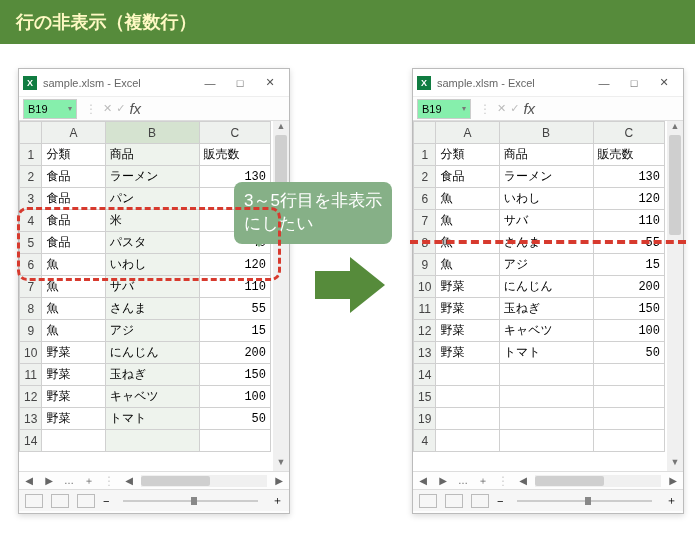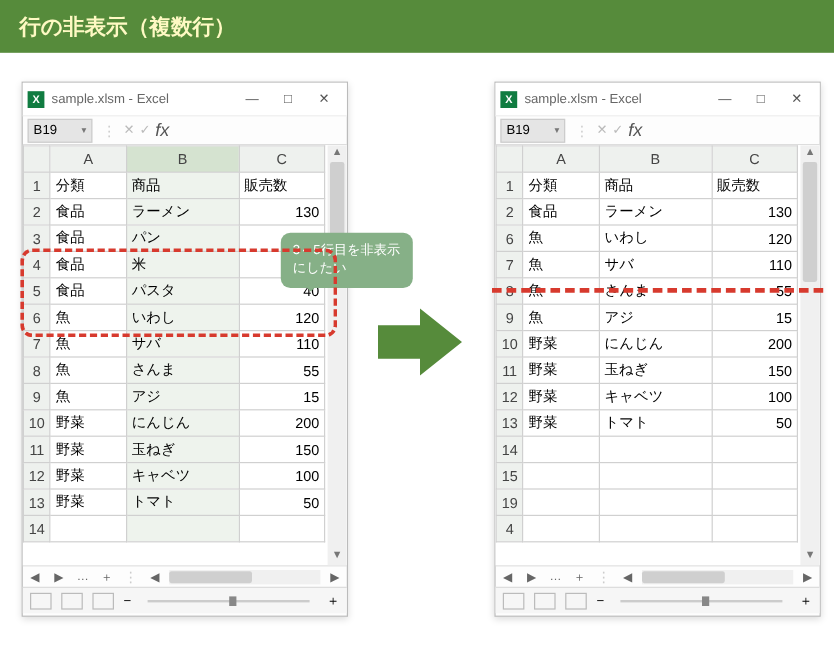--- a/index.html
+++ b/index.html
@@ -8,51 +8,51 @@
   .stage { position: absolute; left: 0; top: 60px; width: 695px; height: 470px; }
   .excel-win { position: absolute; width: 272px; height: 446px; background: #fdfdfd; border: 1px solid #bbb; box-shadow: 0 2px 6px rgba(0,0,0,0.15); }
   .win-left { left: 18px; top: 8px; }
   .win-right { left: 412px; top: 8px; }
   .titlebar { height: 28px; display: flex; align-items: center; padding: 0 4px; font-size: 11px; background: #fff; border-bottom: 1px solid #eee; }
   .titlebar .exlogo { width: 14px; height: 14px; background: #107c41; display: inline-flex; align-items: center; justify-content: center; color: #fff; font-size: 9px; font-weight: bold; margin-right: 6px; }
   .titlebar .ttl { color: #666; flex: 1; white-space: nowrap; overflow: hidden; }
   .titlebar .winbtns { display: flex; gap: 0; }
   .titlebar .winbtn { width: 30px; height: 20px; display: flex; align-items: center; justify-content: center; font-size: 11px; color: #555; }
   .formula-row { height: 24px; display: flex; align-items: center; border-bottom: 1px solid #ddd; font-size: 11px; }
-  .name-box { width: 54px; height: 20px; border: 1px solid #ccc; margin: 0 4px; padding: 0 4px; display: flex; align-items: center; justify-content: space-between; background:#e5e5e5; }
+  .name-box { width: 54px; height: 20px; border: 1px solid #ccc; margin: 0 4px; padding: 0 4px; display: flex; align-items: center; justify-content: space-between; background:#86efac; }
   .name-box .dd { font-size: 8px; color: #777; }
   .fb-sep { color: #ccc; margin: 0 4px; font-size: 12px; }
   .fb-btn { color: #bbb; font-size: 11px; margin: 0 2px; }
   .fb-fx { font-style: italic; color: #555; margin: 0 2px; font-size: 15px; }
   .grid-wrap { position: relative; height: 350px; overflow: hidden; background: #fff; }
   table.grid { border-collapse: collapse; table-layout: fixed; width: 252px; font-size: 12px; }
   table.grid th, table.grid td { border: 1px solid #d0d0d0; height: 22px; padding: 0 4px; overflow: hidden; white-space: nowrap; }
   table.grid th { background: #eef1ee; font-weight: normal; color: #444; text-align: center; }
-  table.grid td.num { text-align: right; }
+  table.grid td.num { text-align: right; font-family: Liberation Mono, monospace; }
   table.grid th.rowh { width: 22px; background: #eef1ee; }
   table.grid th.colh { height: 20px; }
   .col-a { width: 62px; }
   .col-b { width: 92px; background: #eef3ed; }
   .col-c { width: 70px; }
   .win-left th.colh-b { background: #d5e3d0; }
   .scroll-v { position: absolute; right: 0; top: 0; bottom: 0; width: 16px; background: #f0f0f0; display: flex; flex-direction: column; align-items: center; }
   .scroll-v .arrow { font-size: 9px; color: #777; height: 14px; }
   .scroll-v .track { flex: 1; width: 100%; position: relative; }
   .scroll-v .thumb { position: absolute; top: 0; left: 2px; right: 2px; height: 100px; background: #cfcfcf; border-radius: 2px; }
   .status-scroll { height: 18px; display: flex; align-items: center; font-size: 10px; border-top: 1px solid #ddd; }
   .status-scroll .navbtn { width: 20px; text-align: center; color: #666; }
   .status-scroll .hscroll { flex: 1; height: 12px; background: #f0f0f0; position: relative; margin: 0 2px; }
   .status-scroll .hthumb { position: absolute; left: 0; top: 1px; bottom: 1px; width: 55%; background: #cfcfcf; border-radius: 2px; }
   .status-bar { height: 22px; display: flex; align-items: center; padding: 0 6px; font-size: 11px; gap: 8px; background: #f6f6f6; border-top: 1px solid #ddd; }
   .status-bar .viewbtn { width: 18px; height: 14px; border: 1px solid #bbb; display: inline-block; }
   .status-bar .slider { flex: 1; height: 2px; background: #ccc; position: relative; margin: 0 6px; }
   .status-bar .slider .knob { position: absolute; left: 50%; top: -3px; width: 6px; height: 8px; background: #888; }
   .arrow-big { position: absolute; left: 315px; top: 190px; width: 70px; height: 70px; }
   .arrow-big svg { width: 100%; height: 100%; }
-  .callout { position: absolute; left: 234px; top: 134px; background: #86b087; color: #fff; font-size: 11px; padding: 8px 10px; border-radius: 8px; line-height: 1.35; }
+  .callout { position: absolute; left: 234px; top: 122px; background: #86b087; color: #fff; font-size: 17px; padding: 8px 10px; border-radius: 8px; line-height: 1.35; }
   .callout::after { content: ""; position: absolute; left: 18px; bottom: -10px; border: 7px solid transparent; border-top-color: #86b087; }
   .dash-box { position: absolute; border: 3px dashed #d73a2e; border-radius: 10px; pointer-events: none; }
   .dash-left { left: 17px; top: 147px; width: 264px; height: 74px; }
   .dash-line { position: absolute; left: 410px; top: 180px; width: 276px; height: 0; border-top: 4px dashed #d73a2e; pointer-events: none; }
 </style>
 </head>
 <body>
 
 <div class="title-bar">行の非表示（複数行）</div>
 

